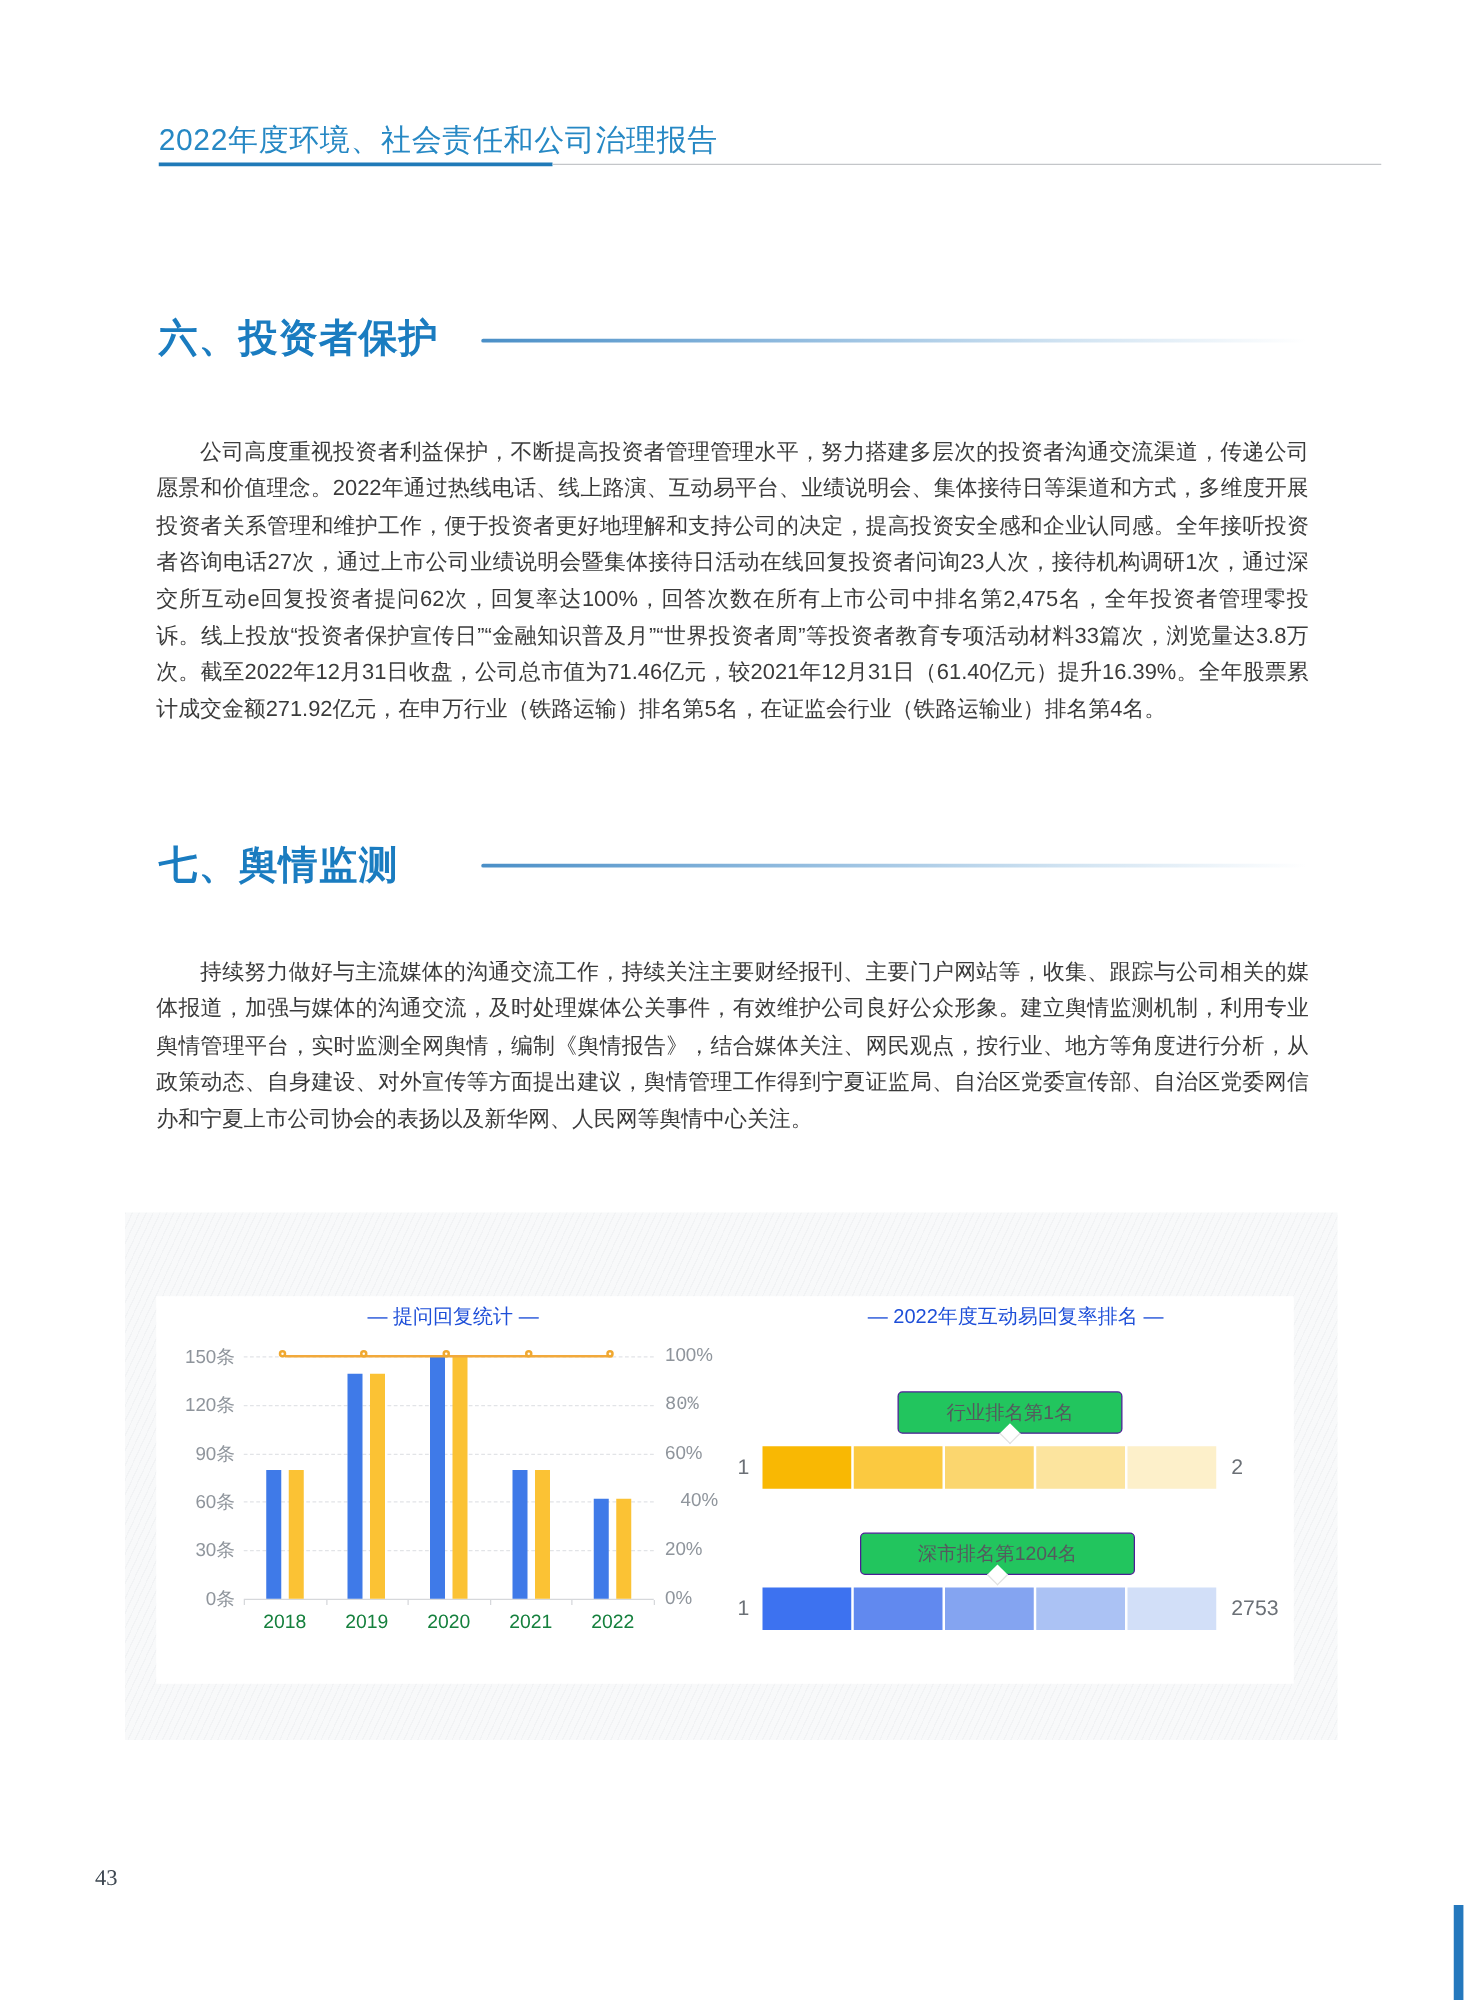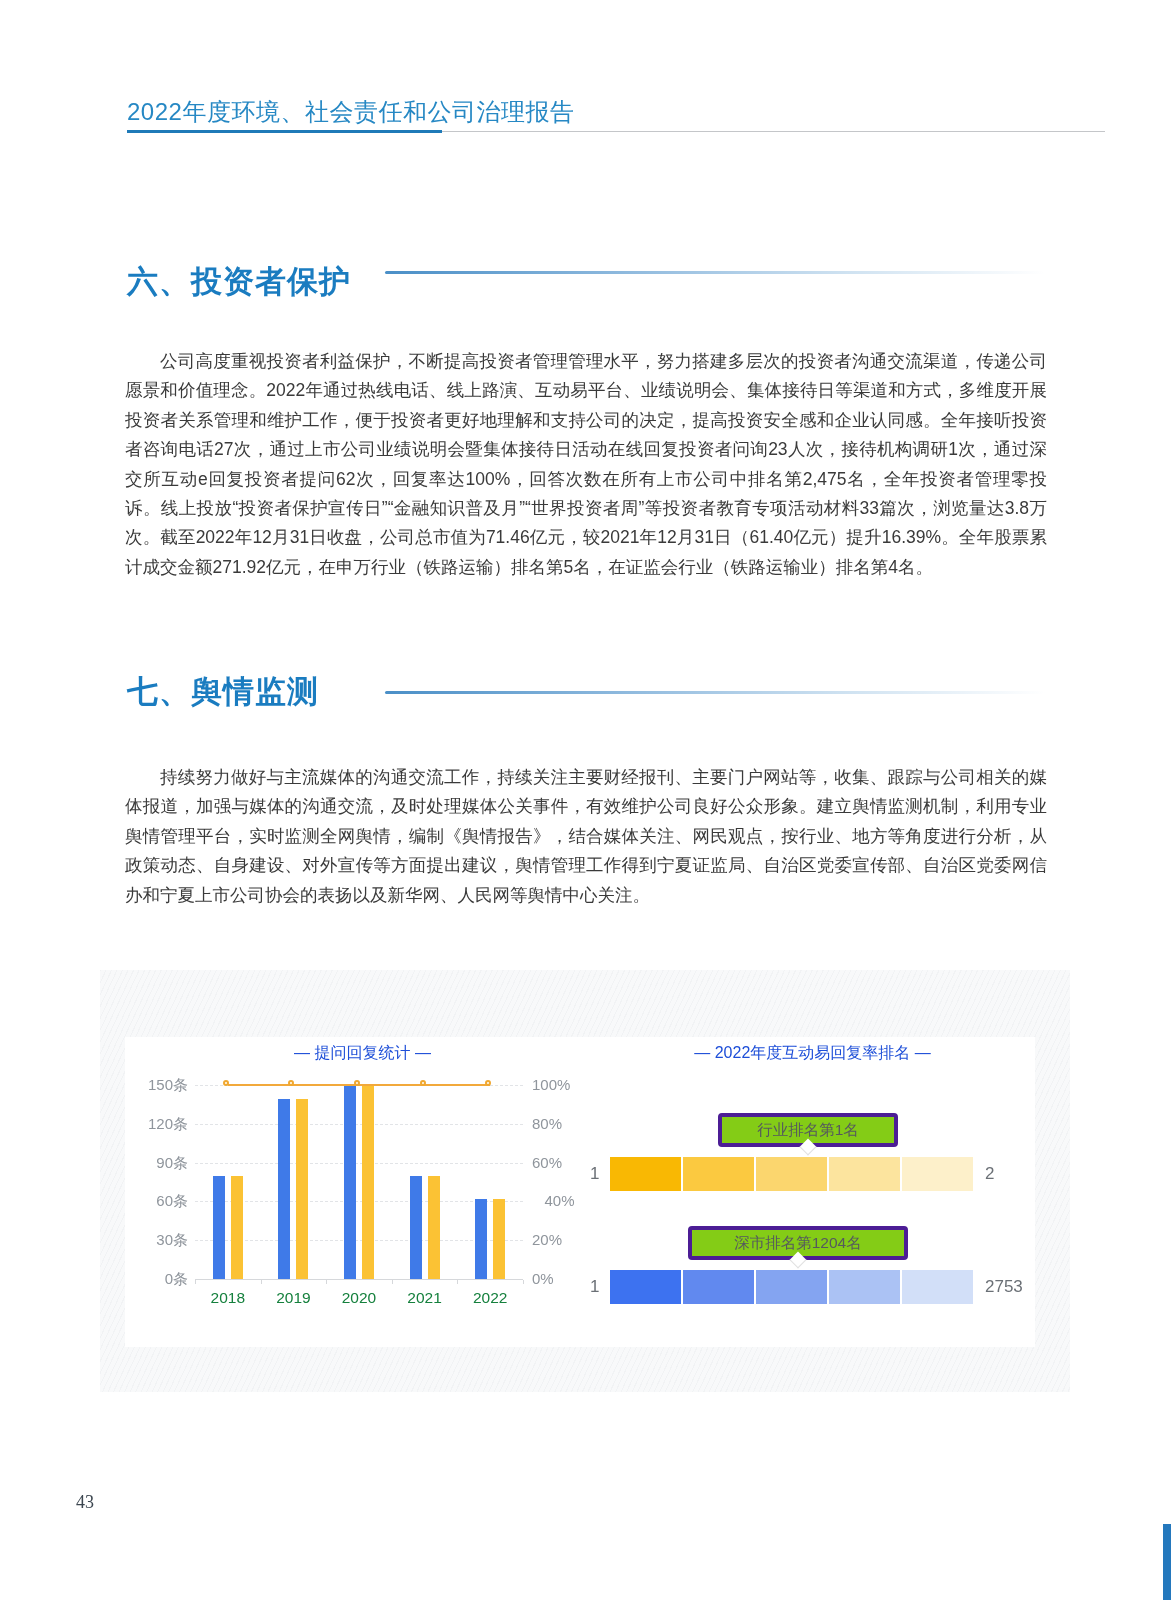--- a/index.html
+++ b/index.html
@@ -45,41 +45,41 @@
   .x-labels div { flex:1; text-align:center; font-size:15.5px; color:#15803d; }
   .legend { position:absolute; left:0; right:0; top:284px; display:flex; justify-content:center; gap:30px; align-items:center; }
   .legend-item { display:flex; align-items:center; gap:7px; font-size:14.5px; color:#5f6b77; }
   .swatch { width:22px; height:13px; }
   .line-swatch { position:relative; width:24px; height:13px; }
   .line-swatch .ln { position:absolute; top:6px; left:0; right:0; height:1.5px; background:#f0a830; }
   .line-swatch .cr { position:absolute; top:2.5px; left:8px; width:5px; height:5px; border:1.5px solid #f0a830; border-radius:50%; background:#fff; }
 
   
   .rank-chart { position:absolute; left:465px; top:0; width:445px; height:310px; }
-  .rank-label-box { position:absolute; height:34px; background:#84cc16; border:4px solid #4c1d95; border-radius:4px;
+  .rank-label-box { position:absolute; height:34px; background:#22c55e; border:1px solid #4c1d95; border-radius:4px;
                     display:flex; align-items:center; justify-content:center; font-size:15.5px; color:#55595e; }
   .rank-arrow { position:absolute; width:12px; height:12px; background:#fff; border-right:1px solid #e0e0e0; border-bottom:1px solid #e0e0e0; transform:rotate(45deg); }
   .rank-bar { position:absolute; left:20px; width:363px; height:34px; display:flex; gap:2px; }
   .rank-seg { flex:1; }
   .rank-end { position:absolute; height:34px; display:flex; align-items:center; font-size:17px; color:#6b7076; }
 
   
   .page-number { position:absolute; left:76px; top:1492px; font-family:"Liberation Serif", serif; font-size:18px; color:#3c4650; }
   .edge-stripe { position:absolute; left:1163px; top:1524px; width:8px; height:76px; background:#2478bd; }
 </style>
 </head>
 <body>
 
 <div id="page">
 
   <div class="doc-header">2022年度环境、社会责任和公司治理报告</div>
   <div class="doc-header-rule-blue"></div>
   <div class="doc-header-rule-gray"></div>
 
-  <div class="sec-title" style="top:261px;">六、投资者保护</div>
+  <div class="sec-title" style="top:250px;">六、投资者保护</div>
   <div class="sec-rule" style="top:271px;"></div>
   <div class="body-par" style="top:347px;">公司高度重视投资者利益保护，不断提高投资者管理管理水平，努力搭建多层次的投资者沟通交流渠道，传递公司愿景和价值理念。2022年通过热线电话、线上路演、互动易平台、业绩说明会、集体接待日等渠道和方式，多维度开展投资者关系管理和维护工作，便于投资者更好地理解和支持公司的决定，提高投资安全感和企业认同感。全年接听投资者咨询电话27次，通过上市公司业绩说明会暨集体接待日活动在线回复投资者问询23人次，接待机构调研1次，通过深交所互动e回复投资者提问62次，回复率达100%，回答次数在所有上市公司中排名第2,475名，全年投资者管理零投诉。线上投放“投资者保护宣传日”“金融知识普及月”“世界投资者周”等投资者教育专项活动材料33篇次，浏览量达3.8万次。截至2022年12月31日收盘，公司总市值为71.46亿元，较2021年12月31日（61.40亿元）提升16.39%。全年股票累计成交金额271.92亿元，在申万行业（铁路运输）排名第5名，在证监会行业（铁路运输业）排名第4名。</div>
 
   <div class="sec-title" style="top:671px;">七、舆情监测</div>
   <div class="sec-rule" style="top:691px;"></div>
   <div class="body-par" style="top:763px;">持续努力做好与主流媒体的沟通交流工作，持续关注主要财经报刊、主要门户网站等，收集、跟踪与公司相关的媒体报道，加强与媒体的沟通交流，及时处理媒体公关事件，有效维护公司良好公众形象。建立舆情监测机制，利用专业舆情管理平台，实时监测全网舆情，编制《舆情报告》，结合媒体关注、网民观点，按行业、地方等角度进行分析，从政策动态、自身建设、对外宣传等方面提出建议，舆情管理工作得到宁夏证监局、自治区党委宣传部、自治区党委网信办和宁夏上市公司协会的表扬以及新华网、人民网等舆情中心关注。</div>
 
   <div class="chart-panel">
     <div class="chart-card">
 
@@ -88,21 +88,21 @@
         <div>
             <div class="ytick left" style="top: 39px;">150条</div>
             <div class="ytick left" style="top: 77.8px;">120条</div>
             <div class="ytick left" style="top: 116.6px;">90条</div>
             <div class="ytick left" style="top: 155.4px;">60条</div>
             <div class="ytick left" style="top: 194.2px;">30条</div>
             <div class="ytick left" style="top: 233px;">0条</div>
           </div>
         <div>
             <div class="ytick right" style="top: 39px;">100%</div>
-            <div class="ytick right" style="top: 77.8px;">80%</div>
+            <div class="ytick right" style="top: 77.8px; font-family: Liberation Mono, monospace;">80%</div>
             <div class="ytick right" style="top: 116.6px;">60%</div>
             <div class="ytick right" style="top: 155.4px; text-align: center;">40%</div>
             <div class="ytick right" style="top: 194.2px;">20%</div>
             <div class="ytick right" style="top: 233px;">0%</div>
           </div>
         <div class="plot-area">
             <div class="gridline" style="top: 0px;"></div>
             <div class="gridline" style="top: 38.8px;"></div>
             <div class="gridline" style="top: 77.6px;"></div>
             <div class="gridline" style="top: 116.4px;"></div>

